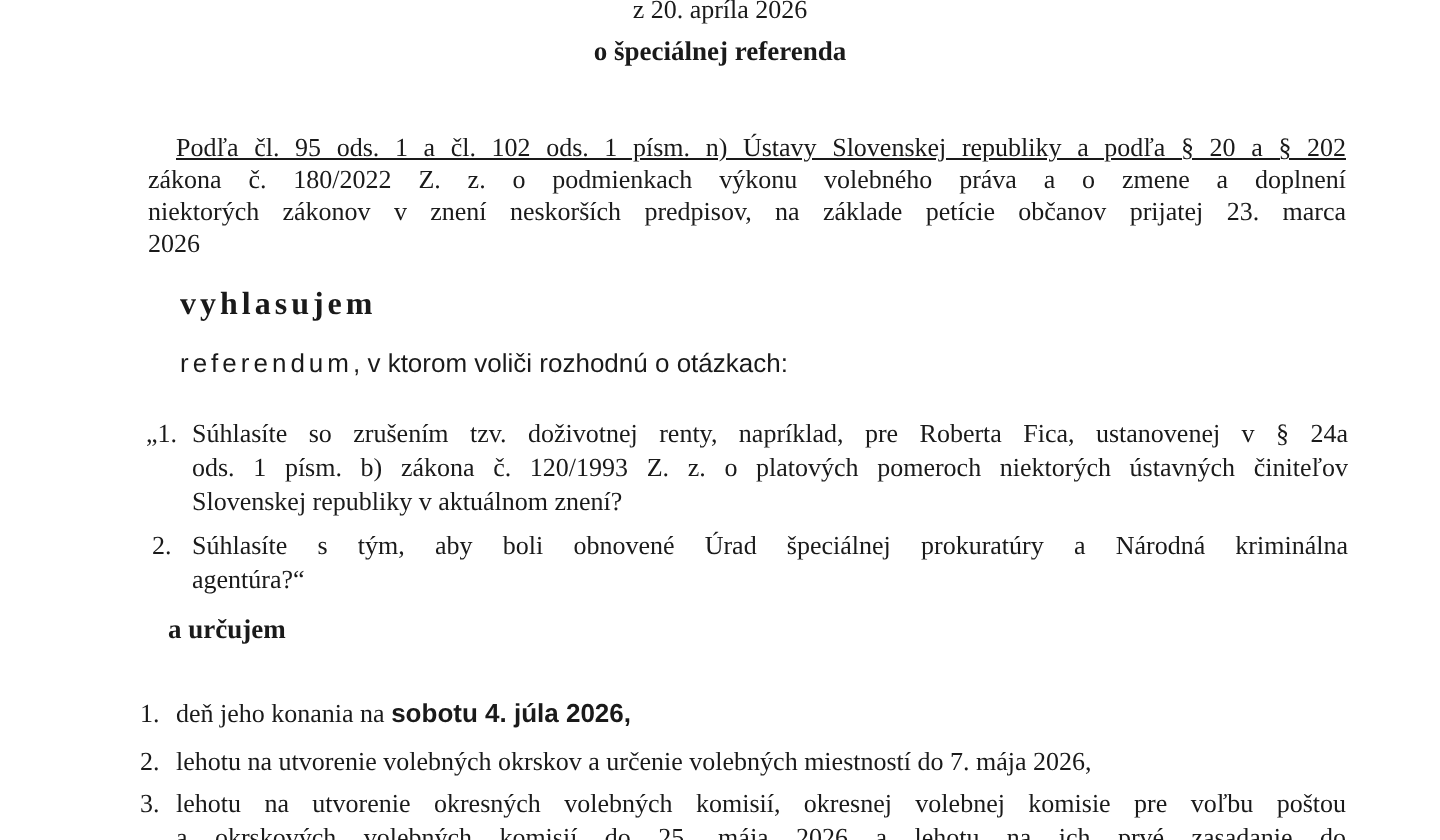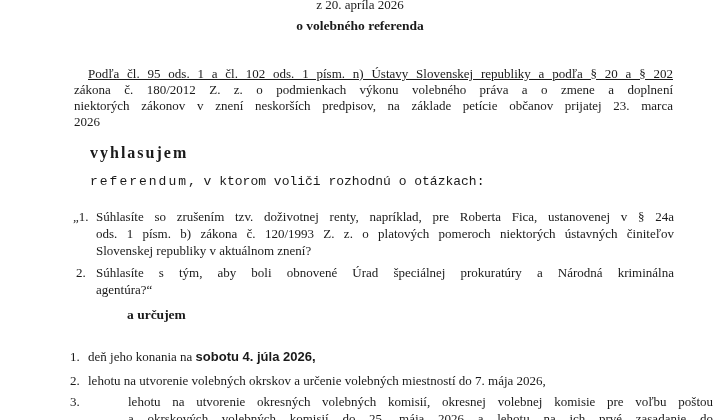--- a/index.html
+++ b/index.html
@@ -52,21 +52,21 @@
       white-space: nowrap;
     }
     .heading-spaced {
       font-weight: bold;
       letter-spacing: 2px;
       font-size: 16px;
       font-family: "Liberation Serif", serif;
     }
     .ref-line {
       font-size: 13px;
-      font-family: Liberation Mono, monospace;
+      font-family: Liberation Sans, sans-serif;
     }
     .spaced { letter-spacing: 2px; }
     .q-num {
       position: absolute;
       font-size: 13px;
       font-family: "Liberation Serif", serif;
     }
     .q-line {
       position: absolute;
       left: 96px;
@@ -89,34 +89,33 @@
       position: absolute;
       left: 88px;
       width: 585px;
       font-size: 13px;
       font-family: "Liberation Serif", serif;
       white-space: nowrap;
     }
     .item-line.just {
       text-align: justify;
       text-align-last: justify;
-      margin-left: 40px;
     }
   </style>
 </head>
 <body>
 
 <div class="page">
 
   <div class="abs date-line">z 20. apríla 2026</div>
-  <div class="abs subject">o volebného referenda</div>
+  <div class="abs subject">o špeciálnej referenda</div>
 
   <div class="para">
     <div class="justify-line" style="top:66px; left:88px; width:585px;text-decoration:underline;">Podľa čl. 95 ods. 1 a čl. 102 ods. 1 písm. n) Ústavy Slovenskej republiky a podľa § 20 a § 202</div>
-    <div class="justify-line" style="top:82px;">zákona č. 180/2012 Z. z. o podmienkach výkonu volebného práva a o zmene a doplnení</div>
+    <div class="justify-line" style="top:82px;">zákona č. 180/2022 Z. z. o podmienkach výkonu volebného práva a o zmene a doplnení</div>
     <div class="justify-line" style="top:98px;">niektorých zákonov v znení neskorších predpisov, na základe petície občanov prijatej 23. marca</div>
     <div class="abs para" style="top:114px; left:74px;">2026</div>
   </div>
 
   <div class="abs heading-spaced" style="left:90px; top:144px;">vyhlasujem</div>
 
   <div class="abs ref-line" style="left:90px; top:174px;">
     <span class="spaced">referendum</span><span>, v ktorom voliči rozhodnú o otázkach:</span>
   </div>
 
@@ -127,21 +126,21 @@
       <div class="q-line" style="top:226px;">ods. 1 písm. b) zákona č. 120/1993 Z. z. o platových pomeroch niektorých ústavných činiteľov</div>
       <div class="q-line last" style="top:243px;">Slovenskej republiky v aktuálnom znení?</div>
     </div>
     <div>
       <span class="q-num" style="left:76px; top:265px;">2.</span>
       <div class="q-line" style="top:265px;">Súhlasíte s tým, aby boli obnovené Úrad špeciálnej prokuratúry a Národná kriminálna</div>
       <div class="q-line last" style="top:282px;">agentúra?“</div>
     </div>
   </div>
 
-  <div class="abs bold" style="left:84px; top:307px; font-size:13.5px; font-family:'Liberation Serif', serif;margin-left:43px;">a určujem</div>
+  <div class="abs bold" style="left:84px; top:307px; font-size:13.5px; font-family:'Liberation Serif', serif;">a určujem</div>
 
   <div>
     <div>
       <span class="item-num" style="top:349px;">1.</span>
       <div class="item-line" style="top:349px;">
         <span>deň jeho konania na </span><span class="bold" style="font-family:'Liberation Sans', sans-serif;">sobotu 4. júla 2026,</span>
       </div>
     </div>
     <div>
       <span class="item-num" style="top:373px;">2.</span>

